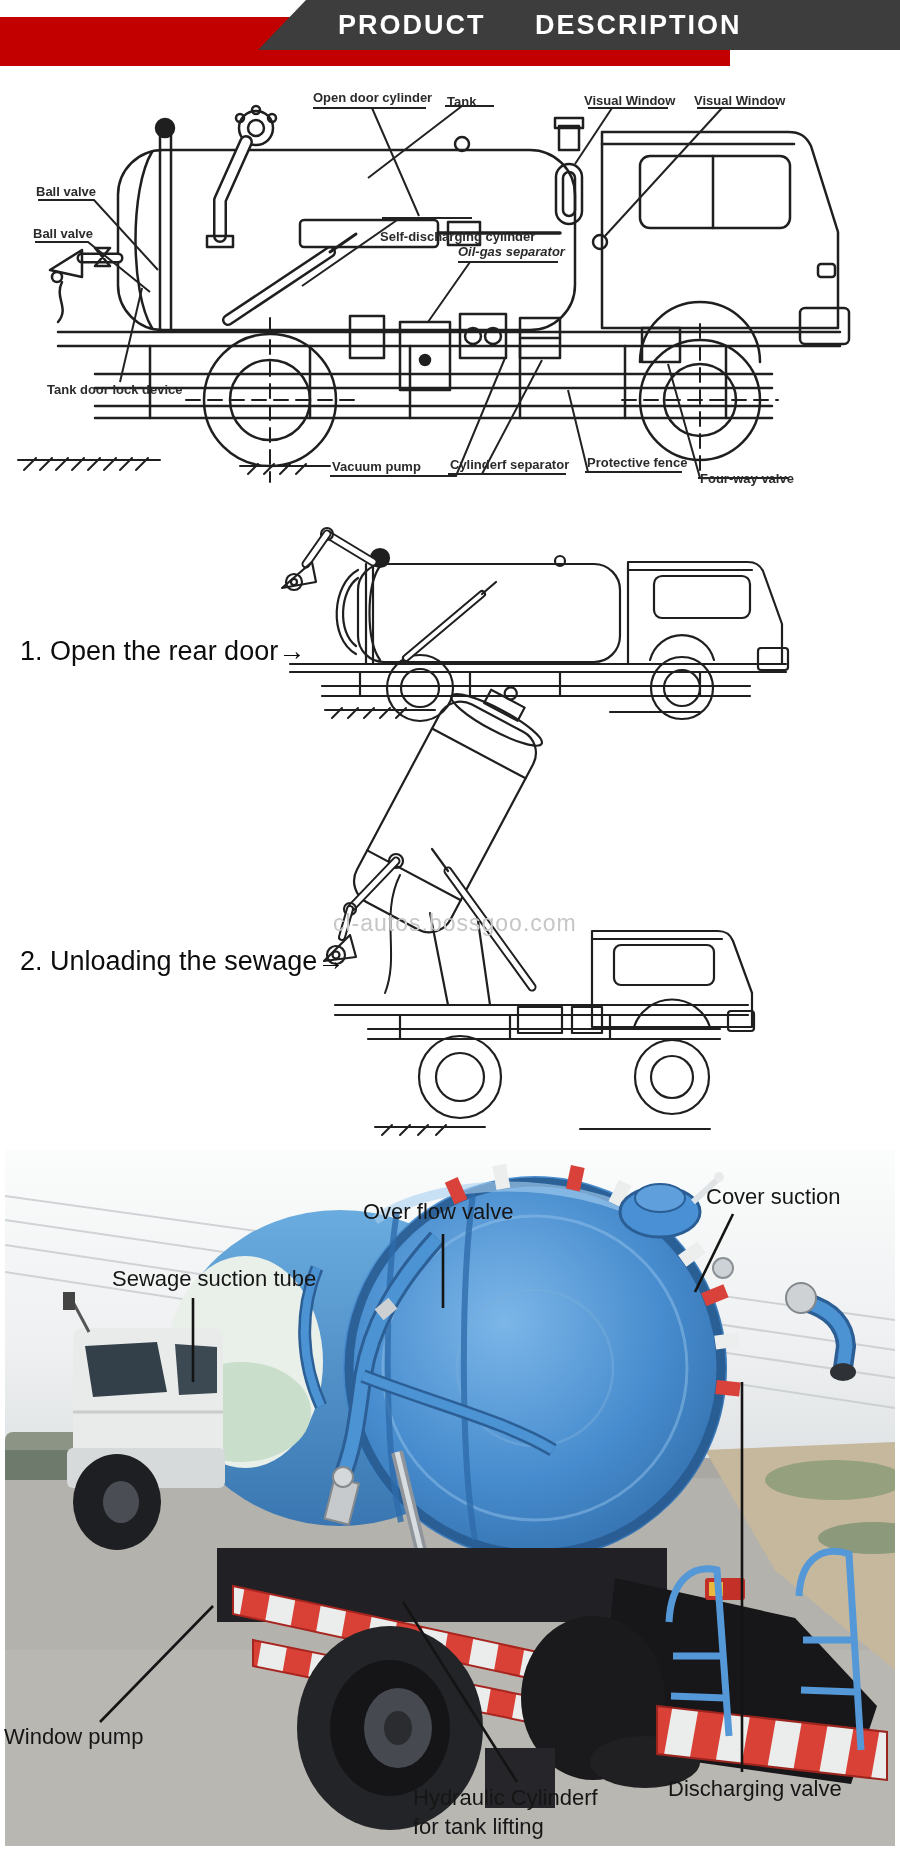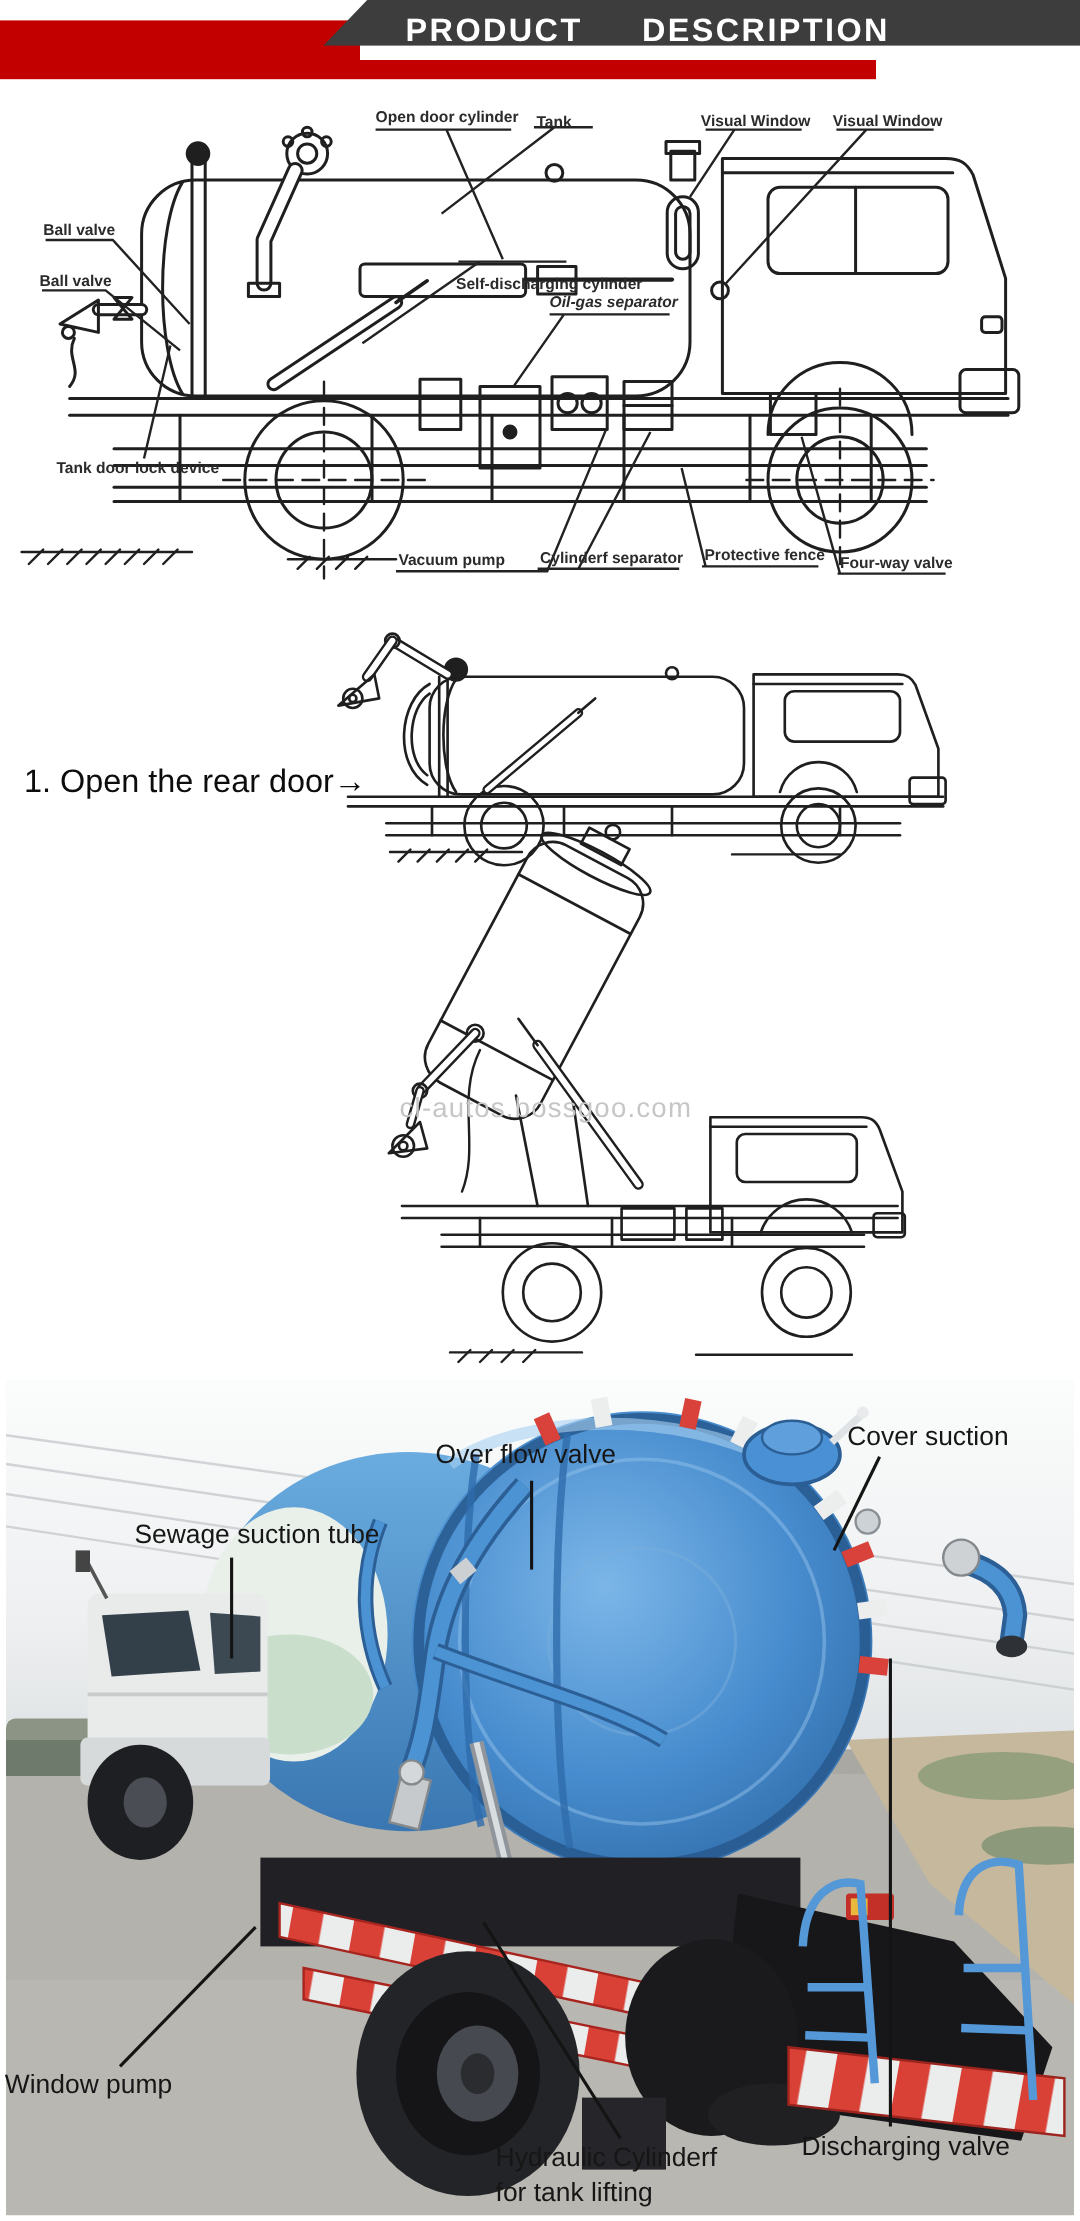--- a/index.html
+++ b/index.html
@@ -1,21 +1,21 @@
 <!DOCTYPE html>
 <html><head>
 <meta charset="utf-8">
 <style>
   html,body{margin:0;padding:0;background:#ffffff;}
   #page{position:relative;width:900px;height:1851px;background:#fff;overflow:hidden;
         font-family:"Liberation Sans",sans-serif;}
   
   .hdr-red-left{position:absolute;left:0;top:17px;width:300px;height:34px;background:#c20000;}
   .hdr-red-strip{position:absolute;left:0;top:50px;width:730px;height:16px;background:#c20000;}
-  .hdr-banner{position:absolute;left:240px;top:0;width:660px;height:38px;background:#3d3d3d;
+  .hdr-banner{position:absolute;left:240px;top:0;width:660px;height:50px;background:#3d3d3d;
               clip-path:polygon(66px 0,660px 0,660px 50px,18px 50px);}
   .hdr-title{position:absolute;left:98px;top:0;height:50px;line-height:50px;color:#ffffff;
              font-size:27px;font-weight:700;letter-spacing:2px;word-spacing:40px;white-space:nowrap;}
   
   .dsvg{position:absolute;}
   
   .dlabel{position:absolute;font-size:13px;font-weight:700;color:#2b2b2b;white-space:nowrap;z-index:4;}
   
   .step{position:absolute;font-size:27px;font-weight:400;color:#0d0d0d;white-space:nowrap;z-index:4;}
   
@@ -147,21 +147,21 @@
   <div class="dlabel" style="left:584px;top:93px;">Visual Window</div>
   <div class="dlabel" style="left:694px;top:93px;">Visual Window</div>
   <div class="dlabel" style="left:36px;top:184px;">Ball valve</div>
   <div class="dlabel" style="left:33px;top:226px;">Ball valve</div>
   <div class="dlabel" style="left:380px;top:202px;margin-top:27px;">Self-discharging cylinder</div>
   <div class="dlabel" style="left:458px;top:244px;font-style:italic;">Oil-gas separator</div>
   <div class="dlabel" style="left:47px;top:382px;">Tank door lock device</div>
   <div class="dlabel" style="left:332px;top:459px;">Vacuum pump</div>
   <div class="dlabel" style="left:450px;top:457px;">Cylinderf separator</div>
   <div class="dlabel" style="left:587px;top:455px;">Protective fence</div>
-  <div class="dlabel" style="left:700px;top:461px;">Four-way valve</div>
+  <div class="dlabel" style="left:700px;top:471px;">Four-way valve</div>
 
   <div class="step" style="left:20px;top:636px;">1. Open the rear door→</div>
 
   <svg class="dsvg" style="left:230px;top:520px;" width="560" height="210" viewBox="0 0 560 210">
     <g stroke="#1f1f1f" stroke-width="2.2" fill="none" stroke-linecap="round" stroke-linejoin="round">
       <rect x="128" y="44" width="262" height="98" rx="26"></rect>
       <path d="M150,46 C136,66 136,120 150,140"></path>
       <circle cx="330" cy="41" r="5"></circle>
       <path d="M398,42 L518,42 C526,42 530,45 533,51 L552,104 L552,144 L398,144 Z"></path>
       <line x1="398" y1="50" x2="522" y2="50"></line>
@@ -193,20 +193,21 @@
       <path d="M176,138 L252,74" stroke-width="8"></path>
         <path d="M176,138 L252,74" stroke="#ffffff" stroke-width="4"></path>
       <line x1="252" y1="74" x2="266" y2="62"></line>
       <path d="M95,190 H205" stroke-width="2"></path>
       <path d="M102,198 L112,188 M118,198 L128,188 M134,198 L144,188 M150,198 L160,188 M166,198 L176,188" stroke-width="2"></path>
       <path d="M380,192 H470" stroke-width="2"></path>
     </g>
   </svg>
 
   <div class="wm">cl-autos.bossgoo.com</div>
+  <div class="step" style="left:20px;top:946px;">2. Unloading the sewage→</div>
 
   <svg class="dsvg" style="left:280px;top:675px;" width="480" height="480" viewBox="0 0 480 480">
     <g stroke="#1f1f1f" stroke-width="2.2" fill="none" stroke-linecap="round" stroke-linejoin="round">
       <g transform="rotate(28 165 142)">
         <rect x="112" y="30" width="106" height="224" rx="24"></rect>
         <line x1="112" y1="70" x2="218" y2="70"></line>
           <line x1="112" y1="208" x2="218" y2="208"></line>
         <ellipse cx="165" cy="32" rx="51" ry="11"></ellipse>
         <rect x="146" y="8" width="38" height="15"></rect>
         <circle cx="165" cy="2" r="6"></circle>

